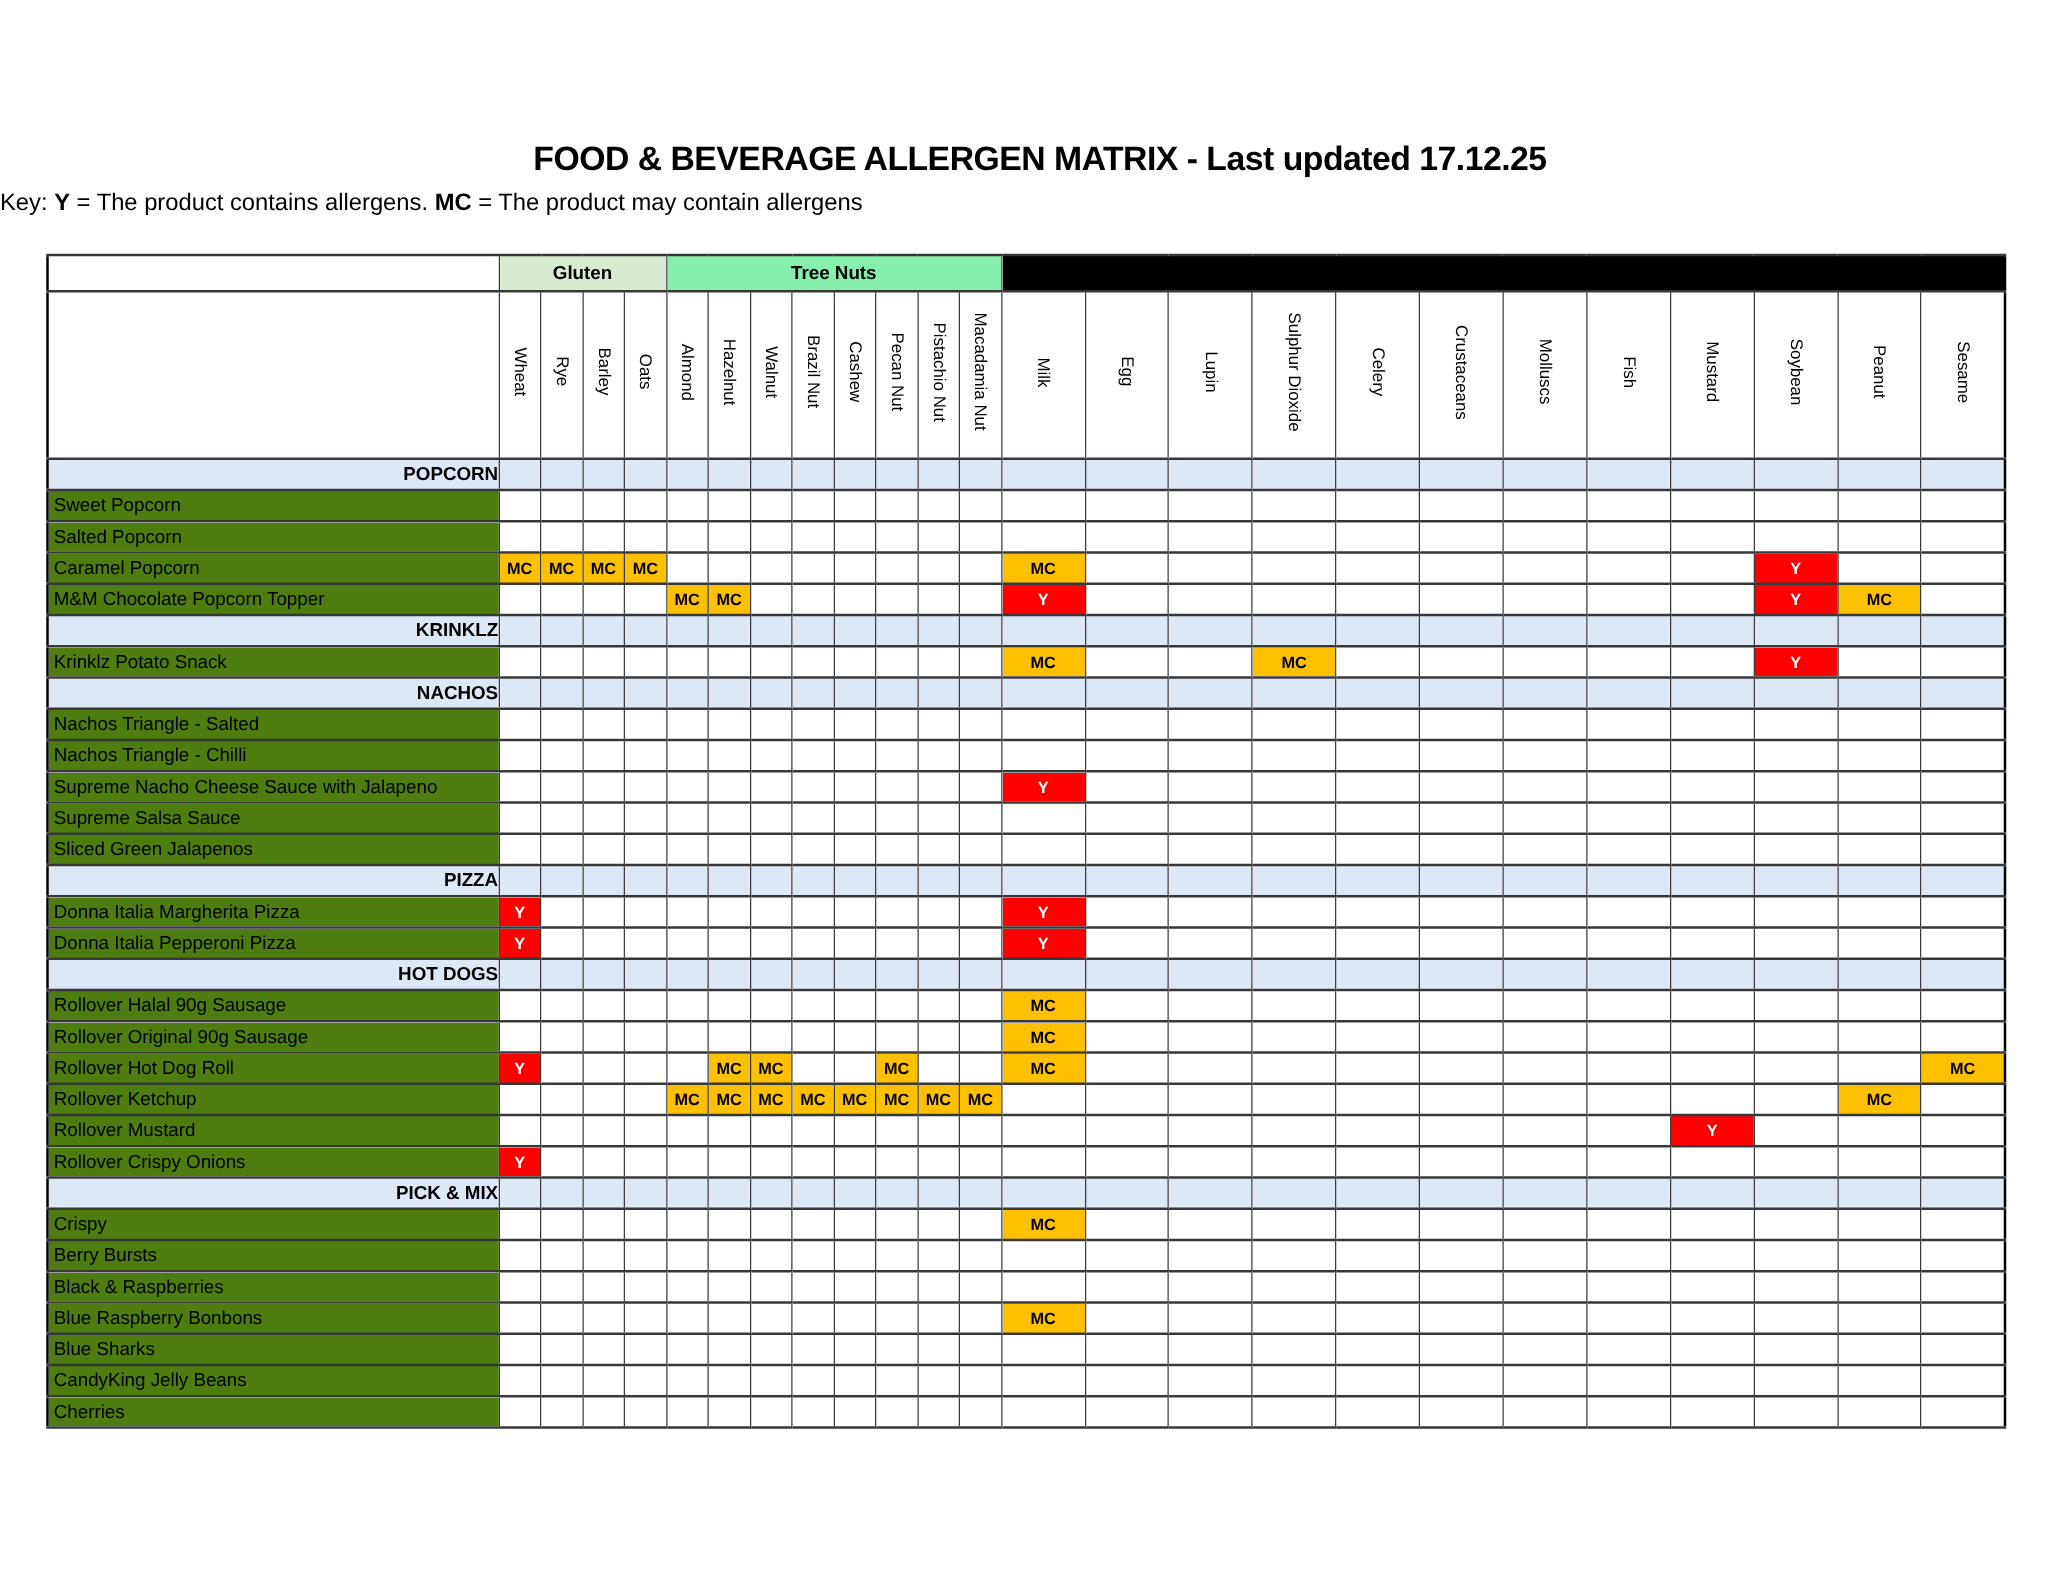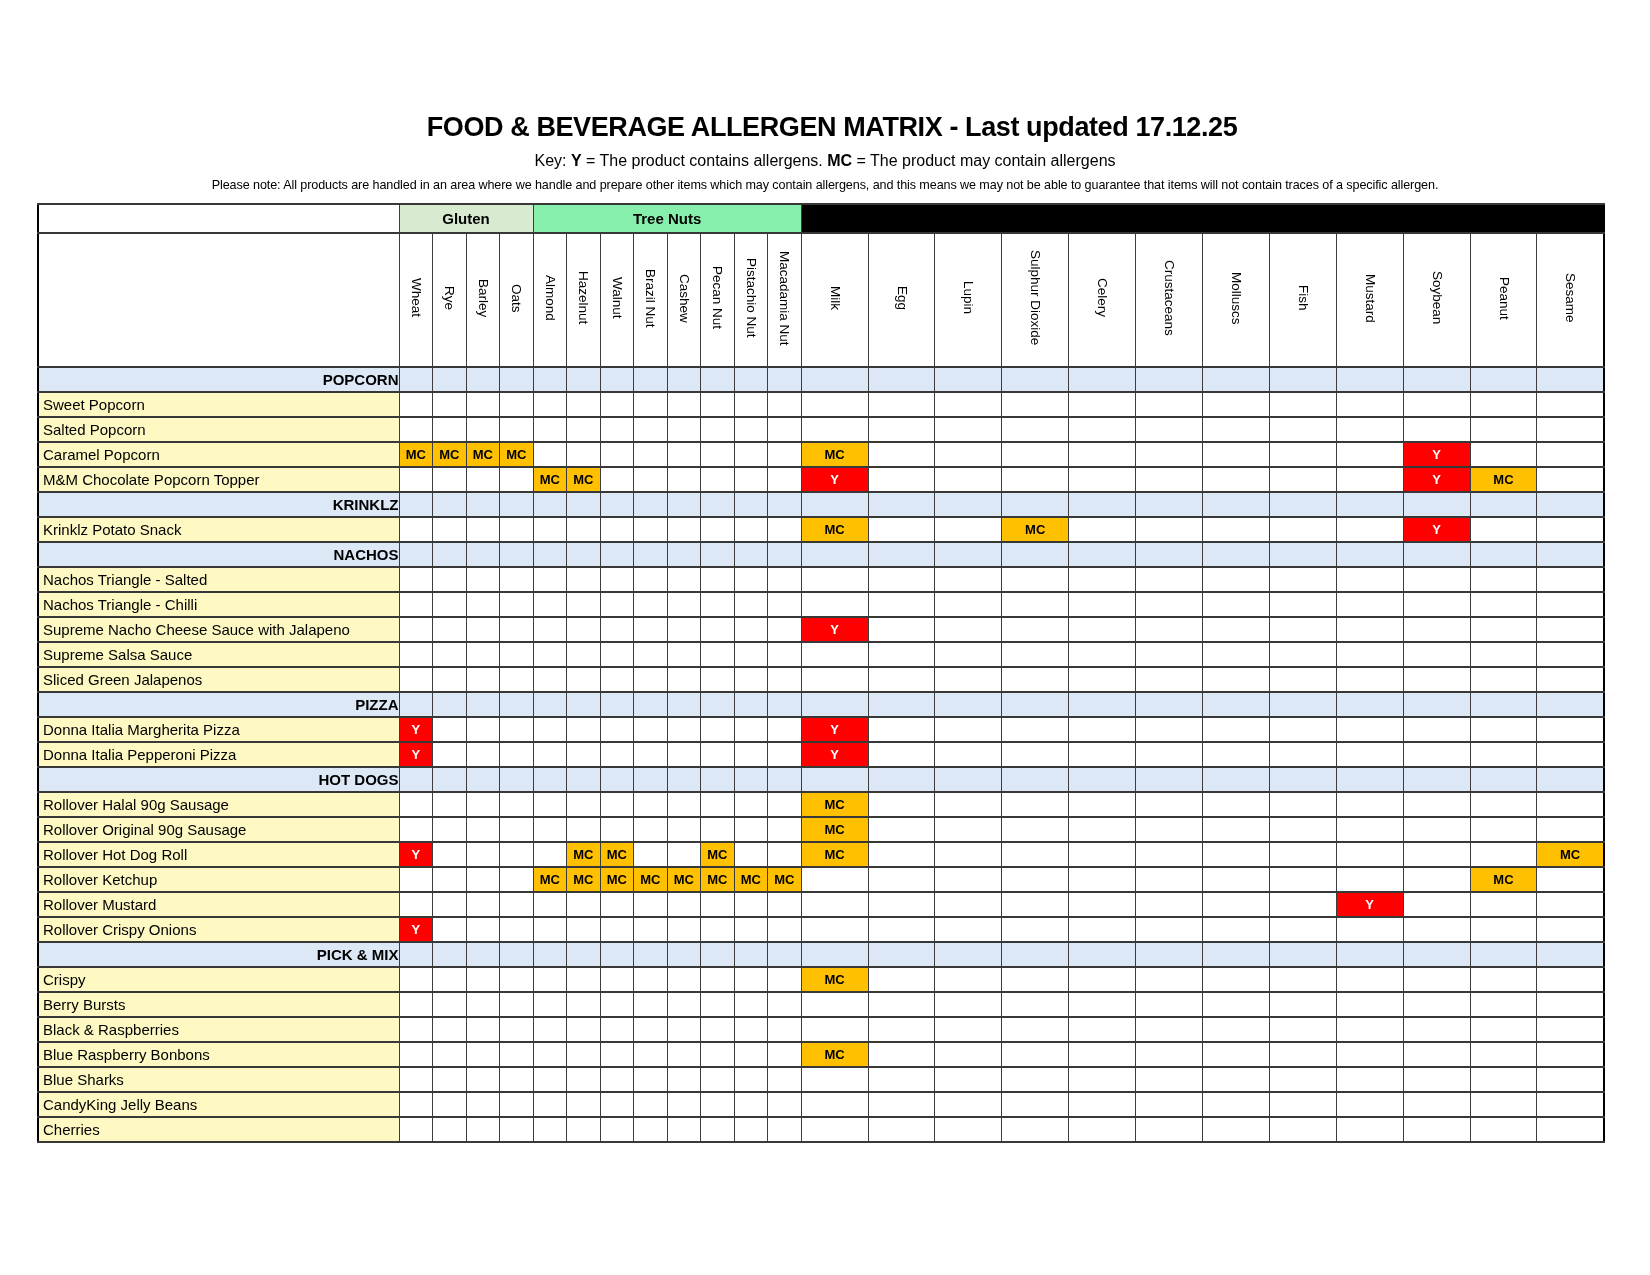--- a/index.html
+++ b/index.html
@@ -1,20 +1,20 @@
 <!DOCTYPE html>
 <html><head>
 <meta charset="utf-8">
 <style>
   html,body { margin:0; padding:0; background:#ffffff; }
   body { width:1650px; height:1275px; font-family:"Liberation Sans", sans-serif; color:#000; }
   .page { position:relative; width:1650px; height:1275px; overflow:hidden; }
 
   .title { padding-top:112px; text-align:center; font-size:27px; font-weight:bold; letter-spacing:-0.4px;padding-left:14px; }
-  .key   { text-align:center; font-size:16px; margin-top:9px; }
+  .key   { text-align:left; font-size:19px; margin-top:9px; }
   .key b { font-weight:bold; }
   .note  { text-align:center; font-size:12.6px; margin-top:8px; letter-spacing:-0.1px; }
 
   table.matrix {
     position:absolute; left:37px; top:203px; width:1566px;
     border-collapse:collapse; table-layout:fixed;
     border:2px solid #000;
   }
   .matrix th, .matrix td {
     border-left:1px solid #3d3d3d; border-right:1px solid #3d3d3d;
@@ -25,33 +25,32 @@
   col.c-narrow { width:33.5px; }
   col.c-wide   { width:66.9px; }
 
   tr.group-row th { height:27px; font-size:15px; font-weight:bold; background:#fff; }
   tr.group-row th.group-black { background:#000; }
 
   tr.header-row th { height:132px; background:#fff; vertical-align:middle; text-align:center; font-weight:normal; }
   .vert { writing-mode:vertical-rl; text-orientation:mixed; display:inline-block; font-size:13.5px; line-height:1.05; }
 
   tbody tr { height:25px; }
-  td.label-cell { text-align:left; padding-left:4px; font-size:15px; background:#fef9c3; }
+  td.label-cell { text-align:left; padding-left:4px; font-size:15px; background:#4d7c0f; }
   tr.section-row td { background:#DCE8F6; }
   tr.section-row td.label-cell { font-weight:bold;text-align:right; }
   td.blank-cell { background:#fff; }
   td.mark { text-align:center; font-weight:bold; font-size:13px; }
 </style>
 </head>
 <body>
 
 <div class="page">
   <div class="title">FOOD &amp; BEVERAGE ALLERGEN MATRIX - Last updated 17.12.25</div>
   <div class="key"><span>Key: </span><b>Y</b><span> = The product contains allergens. </span><b>MC</b><span> = The product may contain allergens</span></div>
-  <div class="note">Please note: All products are handled in an area where we handle and prepare other items which may contain allergens, and this means we may not be able to guarantee that items will not contain traces of a specific allergen.</div>
 
   <table class="matrix">
     <colgroup>
         <col class="c-label">
         <col class="c-narrow">
         <col class="c-narrow">
         <col class="c-narrow">
         <col class="c-narrow">
         <col class="c-narrow">
         <col class="c-narrow">

